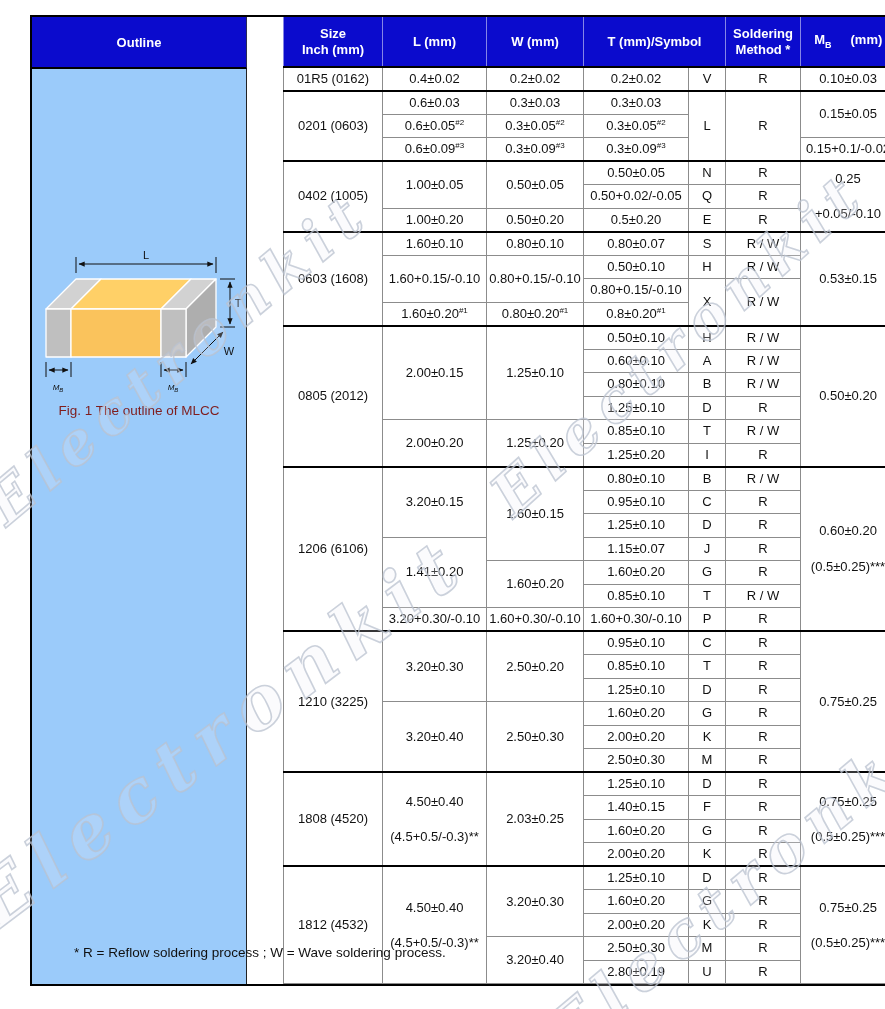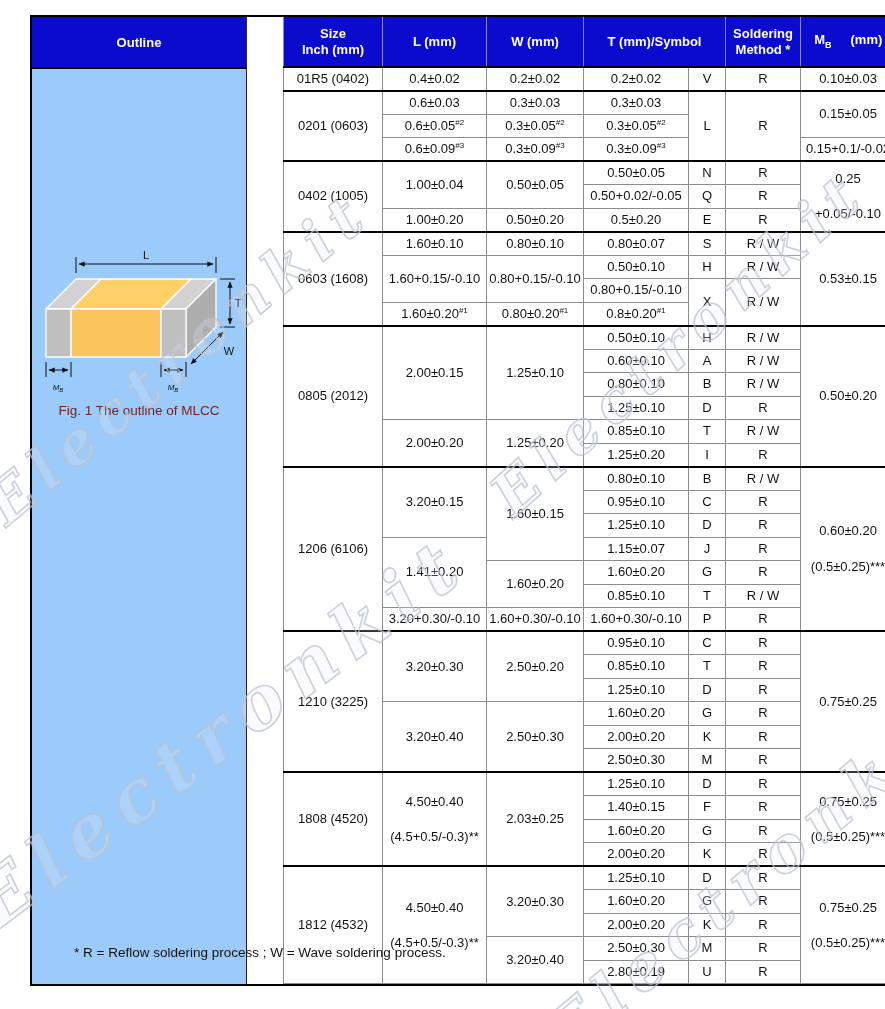--- a/index.html
+++ b/index.html
@@ -125,21 +125,21 @@
         <th>L (mm)</th>
         <th>W (mm)</th>
         <th colspan="2">T (mm)/Symbol</th>
         <th>Soldering
 Method *</th>
         <th><span>M</span><sub>B</sub><span class="mb-rest">(mm)</span></th>
       </tr>
     </thead>
     <tbody>
         <tr class="sec">
-          <td rowspan="1"><span>01R5 (0402)</span></td>
+          <td rowspan="1"><span>01R5 (0162)</span></td>
           <td><span>0.4±0.02</span></td>
           <td><span>0.2±0.02</span></td>
           <td><span>0.2±0.02</span></td>
           <td><span>V</span></td>
           <td><span>R</span></td>
           <td><span>0.10±0.03</span></td>
         </tr>
         <tr class="sec">
           <td rowspan="3"><span>0201 (0603)</span></td>
           <td><span>0.6±0.03</span></td>
@@ -155,21 +155,21 @@
           <td><span>0.3±0.05</span><sup>#2</sup></td>
         </tr>
         <tr>
           <td><span>0.6±0.09</span><sup>#3</sup></td>
           <td><span>0.3±0.09</span><sup>#3</sup></td>
           <td><span>0.3±0.09</span><sup>#3</sup></td>
           <td><span>0.15+0.1/-0.02</span></td>
         </tr>
         <tr class="sec">
           <td rowspan="3"><span>0402 (1005)</span></td>
-          <td rowspan="2"><span>1.00±0.04</span></td>
+          <td rowspan="2"><span>1.00±0.05</span></td>
           <td rowspan="2"><span>0.50±0.05</span></td>
           <td><span>0.50±0.05</span></td>
           <td><span>N</span></td>
           <td><span>R</span></td>
           <td rowspan="3"><span>0.25
 
 +0.05/-0.10</span></td>
         </tr>
         <tr>
           <td><span>0.50+0.02/-0.05</span></td>

